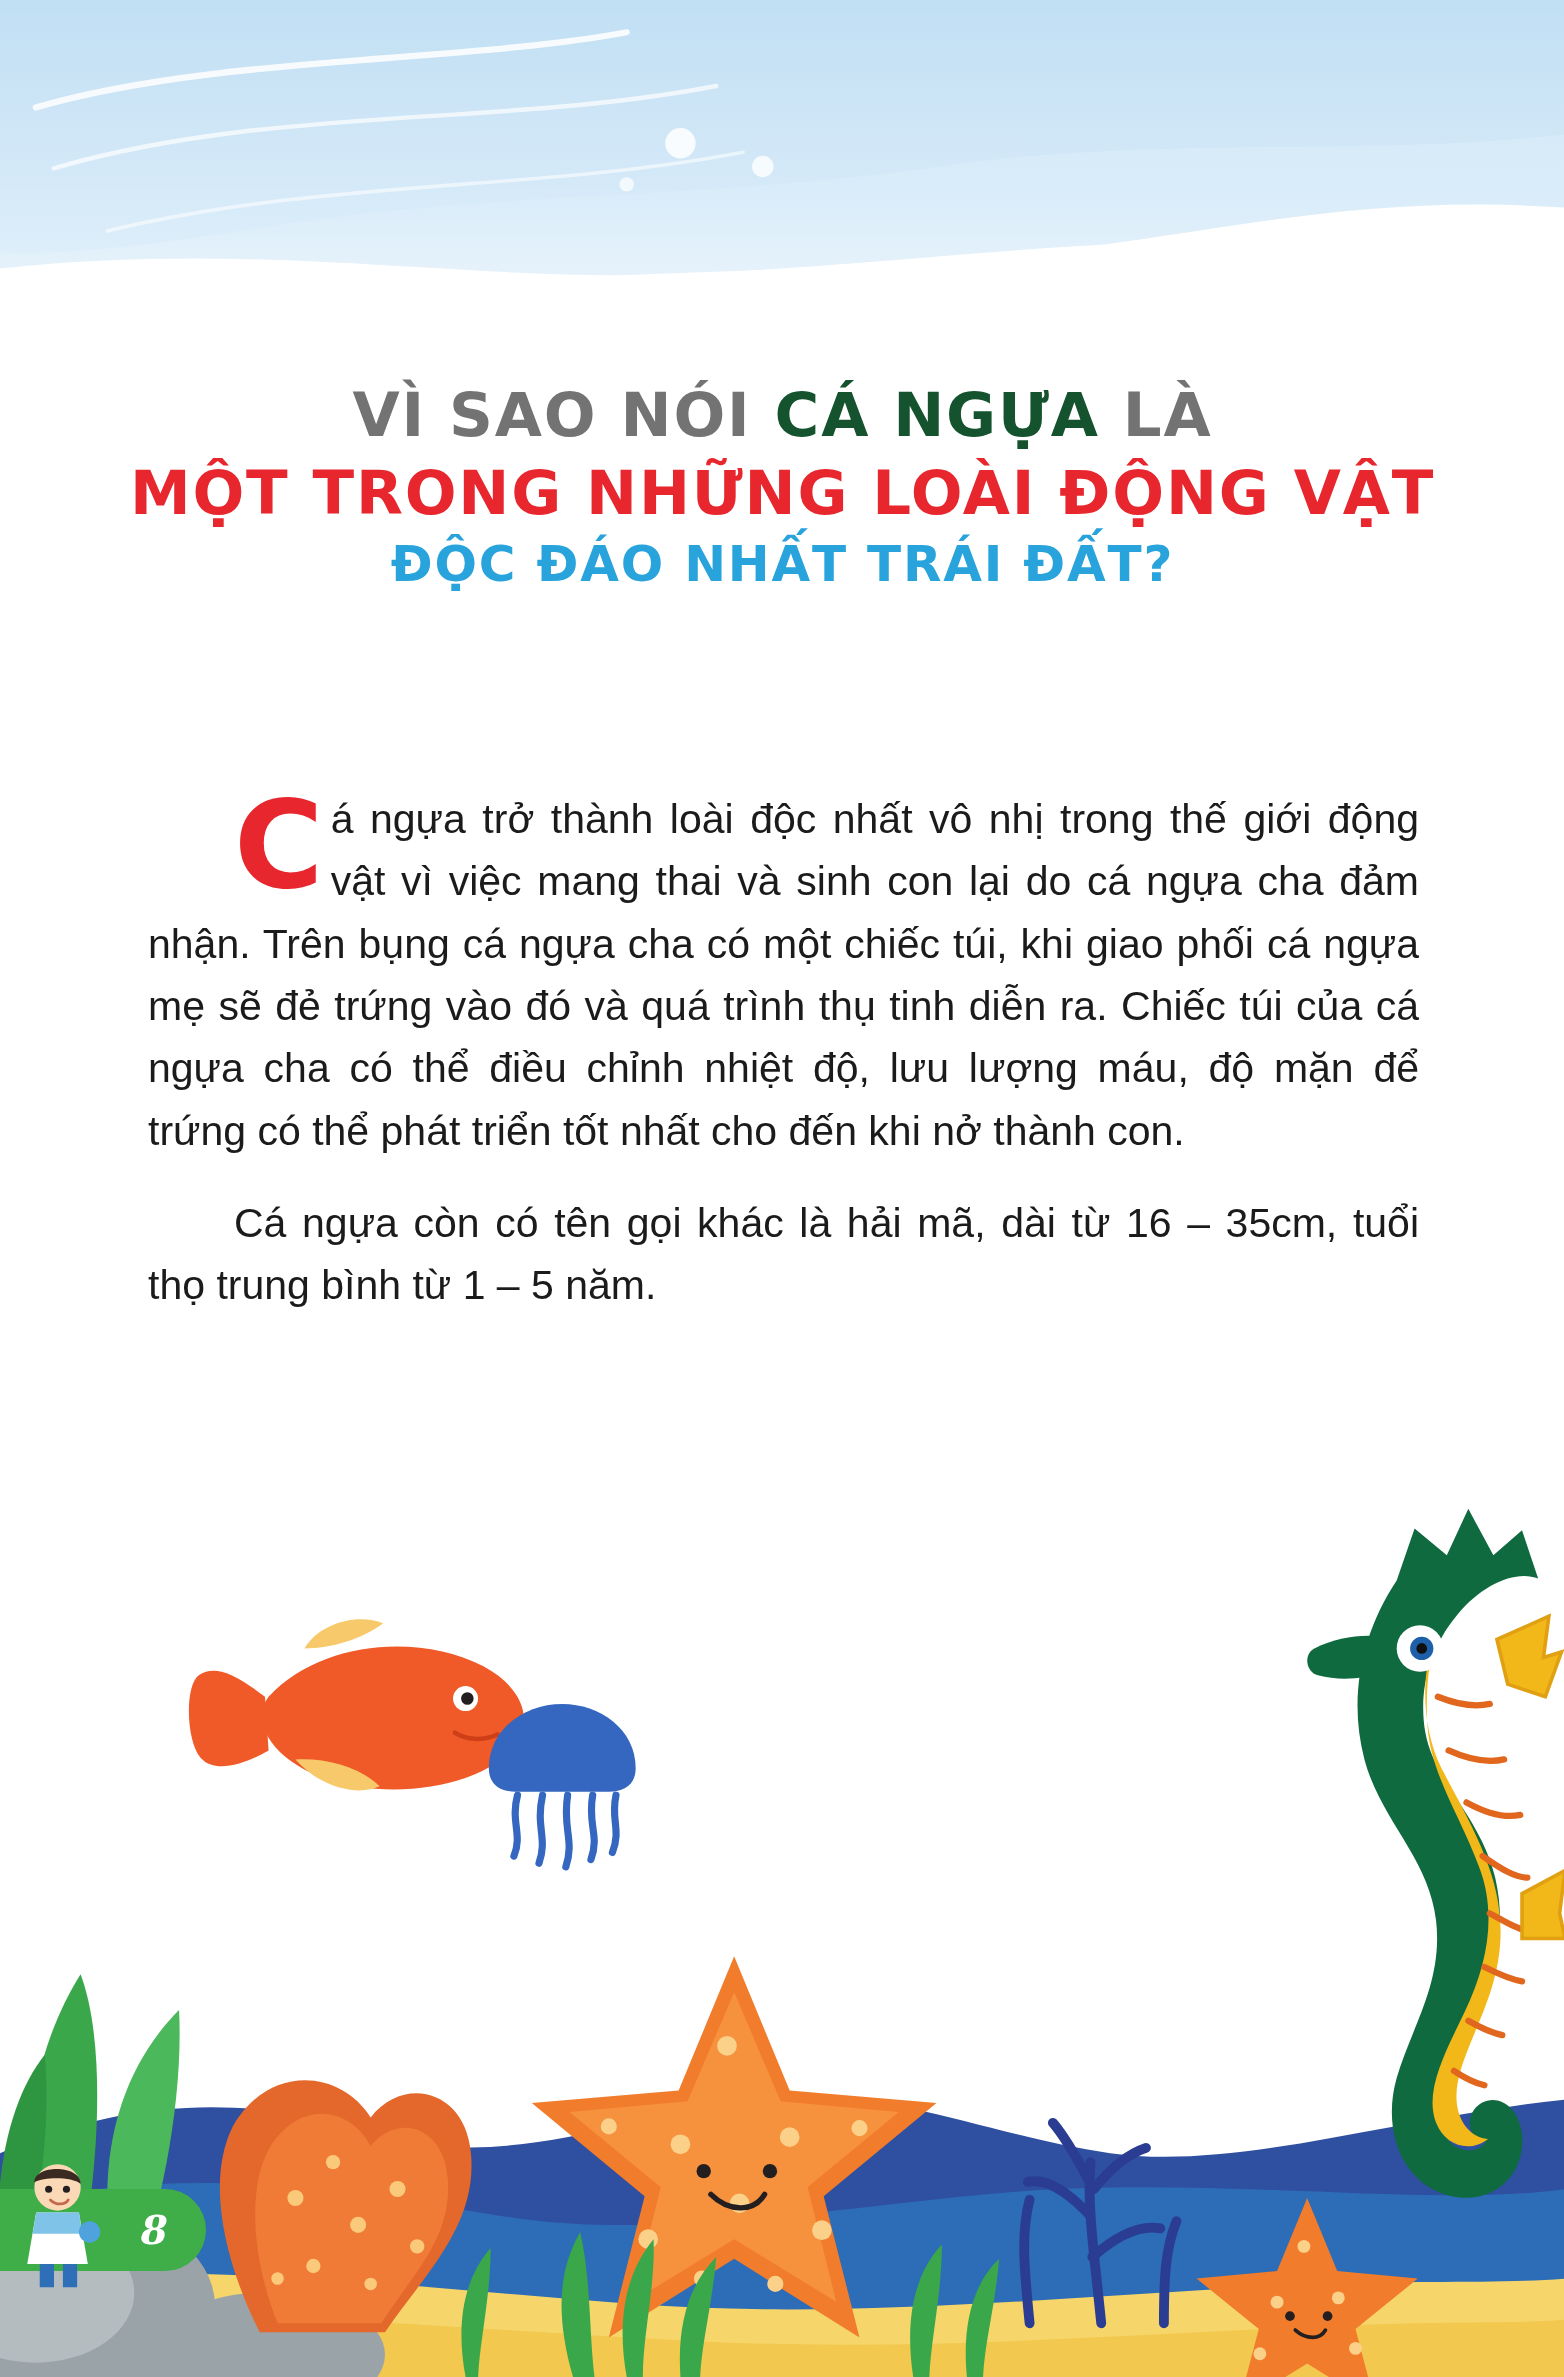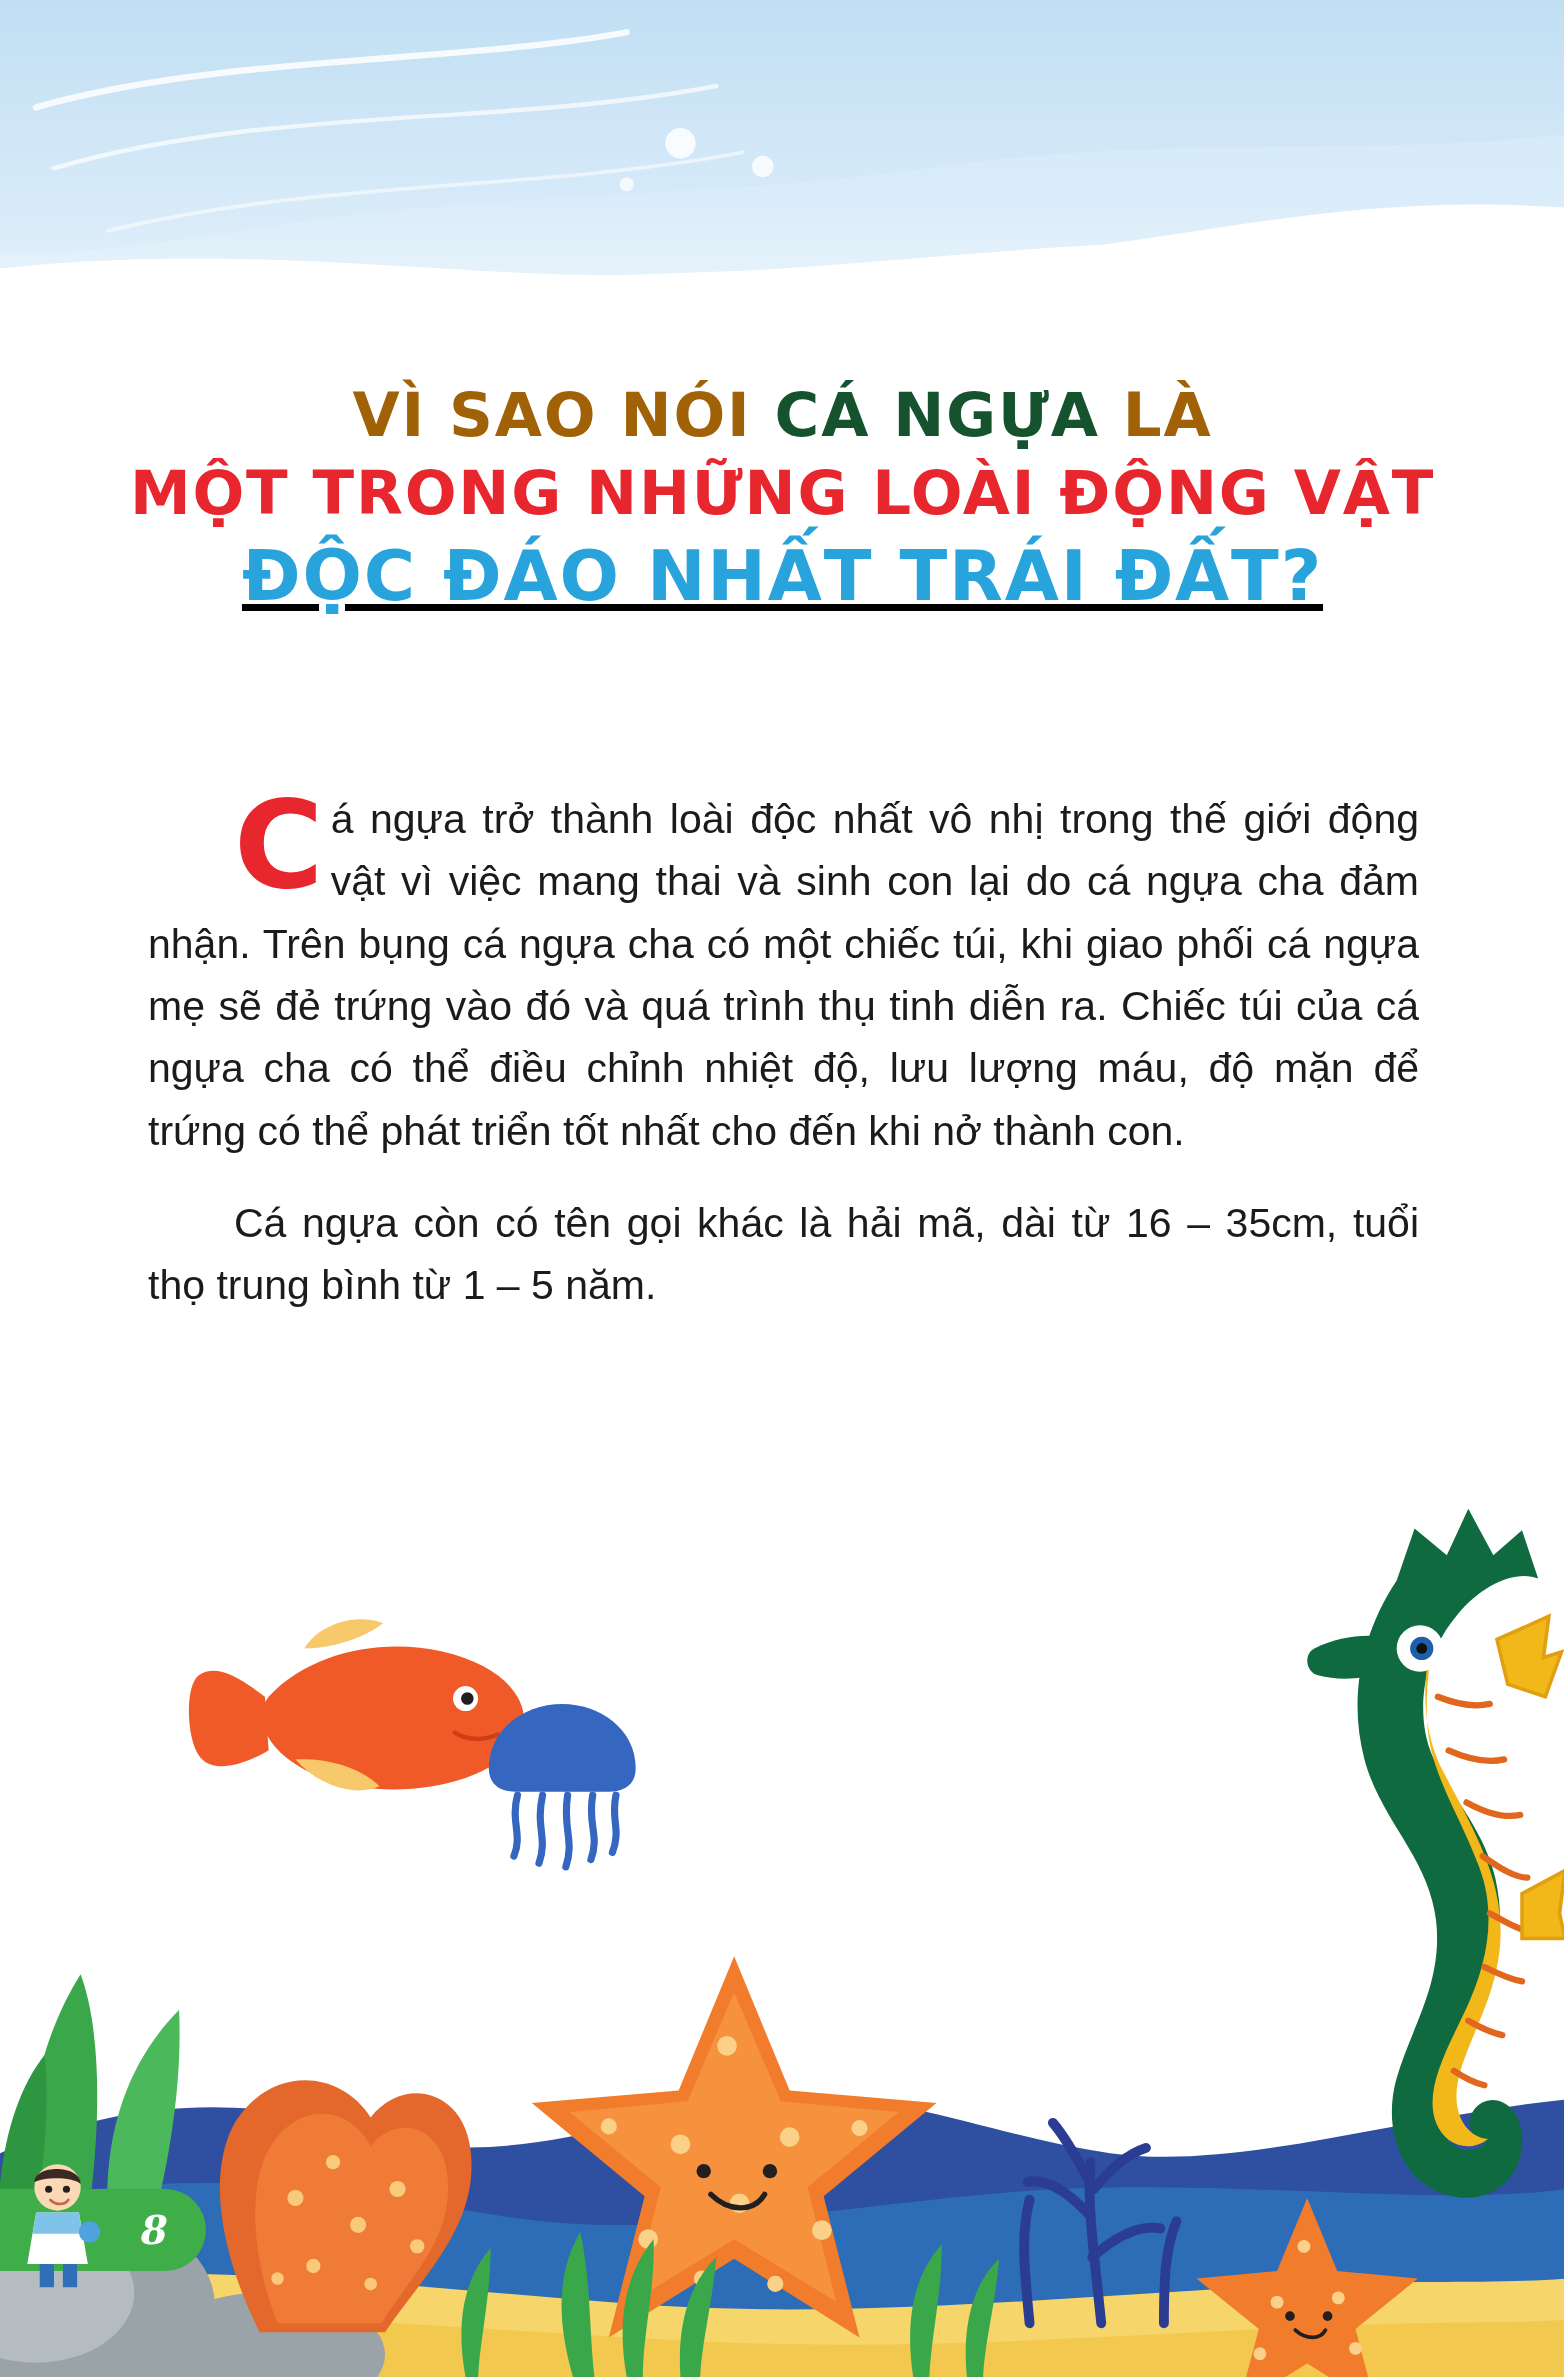--- a/index.html
+++ b/index.html
@@ -37,27 +37,27 @@
   .title-line {
     font-family: "DejaVu Sans", sans-serif;
     font-weight: 700;
     font-size: 59px;
     letter-spacing: 1.8px;
     line-height: 1.28;
     white-space: nowrap;
     text-transform: uppercase;
   }
   .title-line .seg { display: inline; }
-  .t-dark  { color: #a16207; margin-top: 24px; }
+  .t-dark  { color: #737373; margin-top: 24px; }
   .t-purple{ color: #14532d; }
   .t-red   { color: #e8262d; }
   .t-blue  { color: #29a3dc; }
   .title-line.l1 { font-size: 61px; }
   .title-line.l2 { font-size: 61px; }
-  .title-line.l3 { font-size: 70px; text-decoration: underline; }
+  .title-line.l3 { font-size: 50px; }
 
   
   .t-purple, .t-red, .t-blue, .t-dark {
     text-shadow:
       0.9px 0.9px 0 rgba(255,255,255,0.0);
   }
 
   
   .body-text {
     position: absolute;

